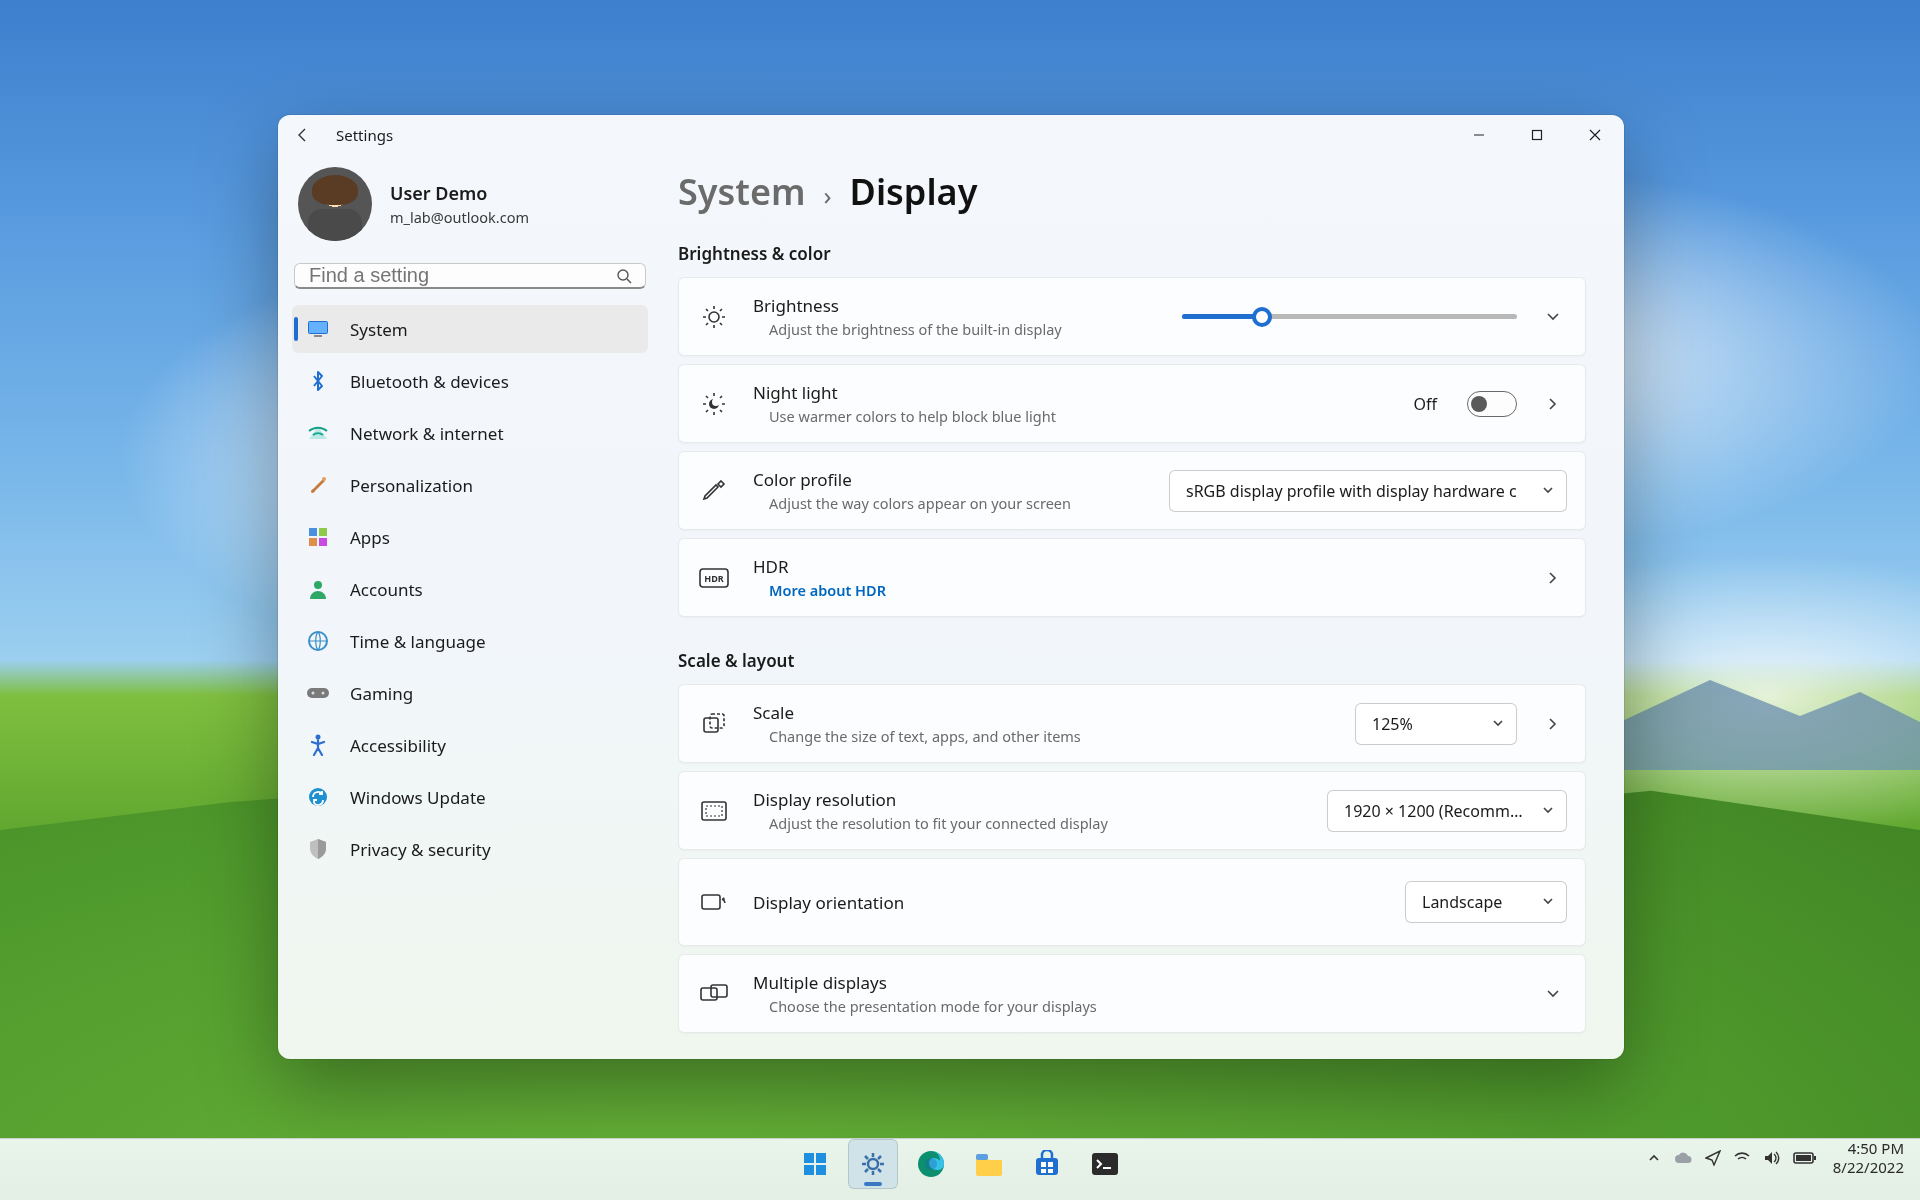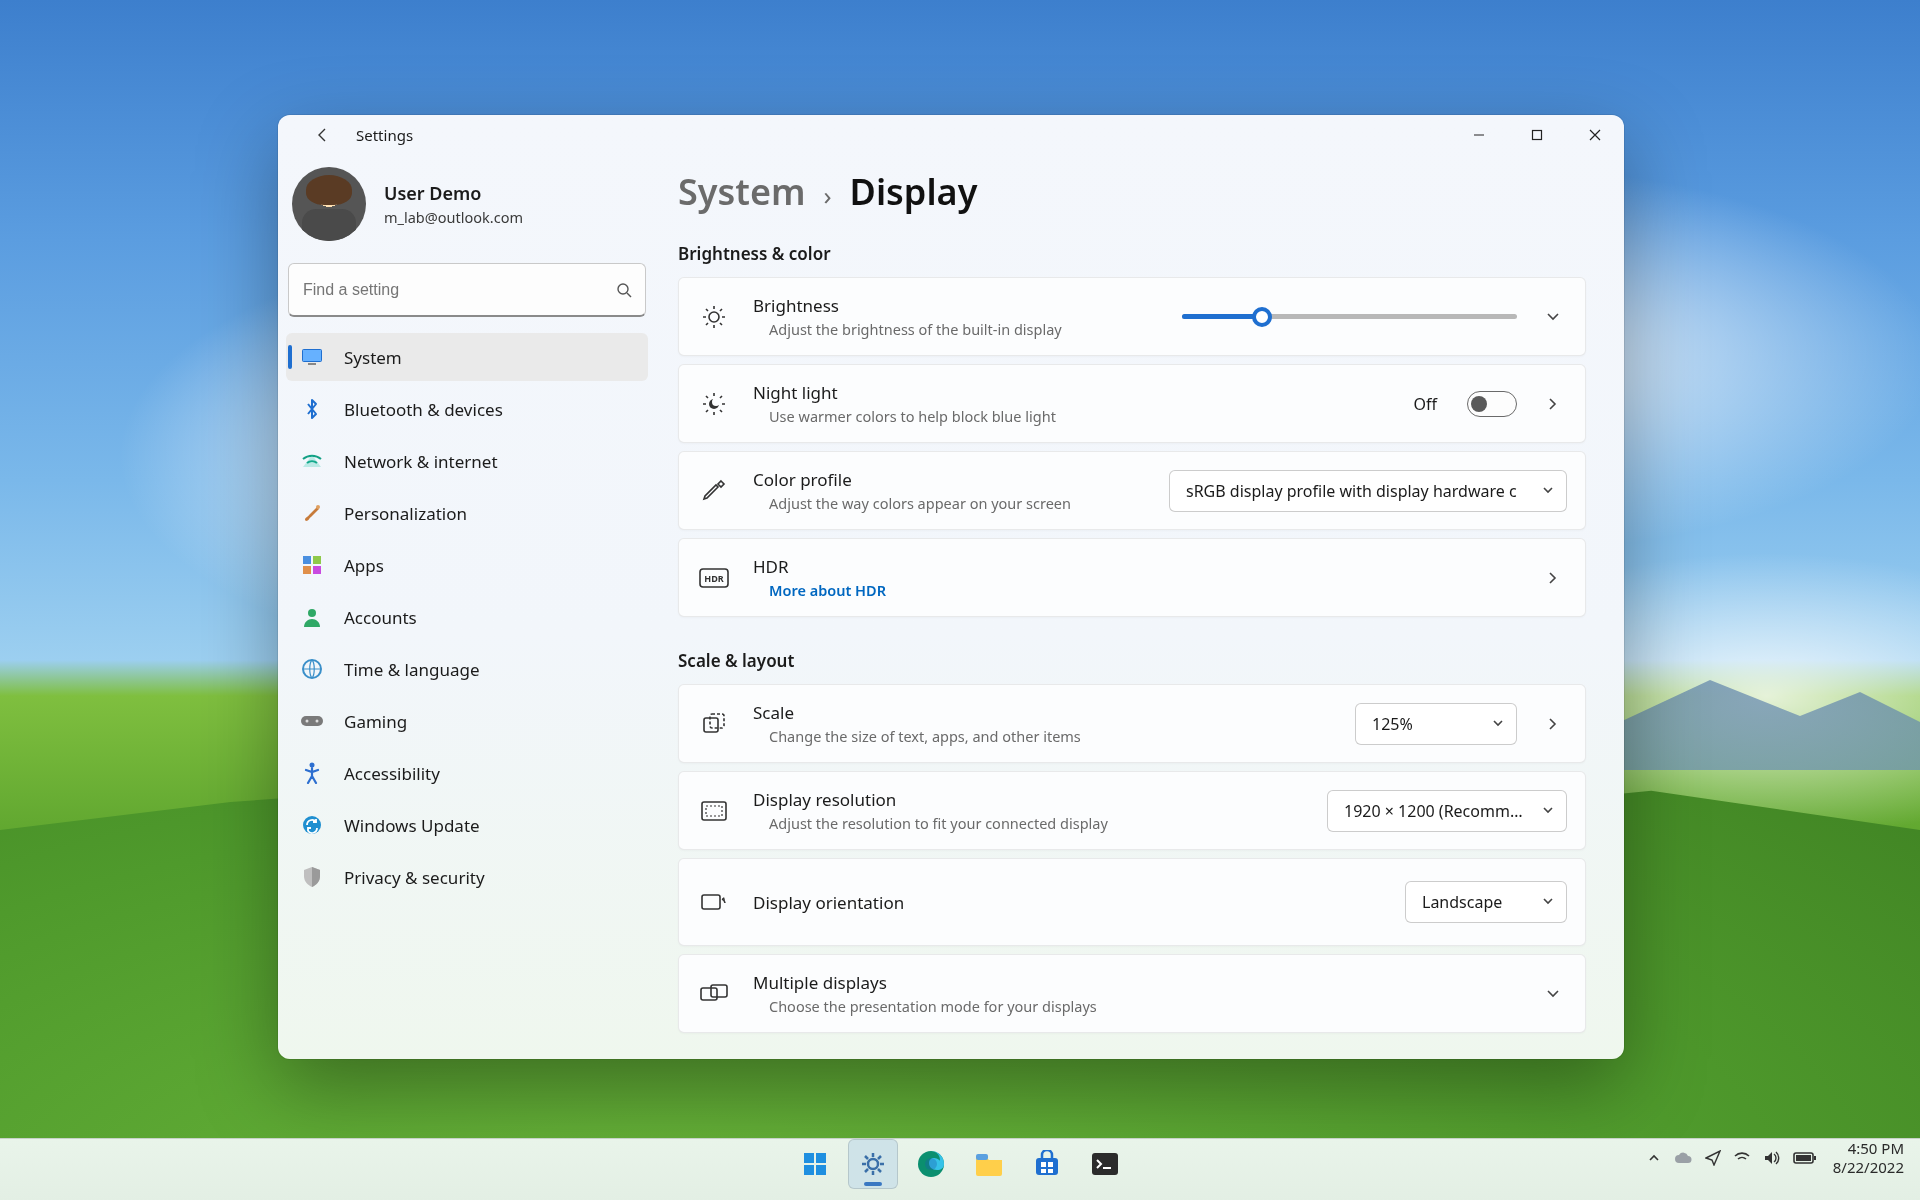--- a/index.html
+++ b/index.html
@@ -24,46 +24,46 @@
   }
 
   
   .win {
     position:absolute; left:278px; top:115px; width:1346px; height:944px;
     border-radius:12px; background:#f6f8fb;
     box-shadow: 0 28px 80px rgba(0,0,0,.35), 0 0 0 1px rgba(0,0,0,.08);
     overflow:hidden;
     background: linear-gradient(180deg, #f4f7fc 0%, #f2f6fb 55%, #eff7ee 100%);
   }
-  .titlebar { height:40px; display:flex; align-items:center; padding-left:26px;margin-left:8px; }
+  .titlebar { height:40px; display:flex; align-items:center; padding-left:14px; }
   .back { width:22px; height:22px; display:flex; align-items:center; justify-content:center; border-radius:4px; cursor:pointer; }
   .title { margin-left:22px; font-size:15px; color:#1b1b1b; }
   .winctrls { margin-left:auto; display:flex; }
   .winctrl { width:58px; height:40px; display:flex; align-items:center; justify-content:center; cursor:pointer; }
 
   .body { display:flex; height:calc(100% - 40px); }
 
   
-  .sidebar { width:384px; padding:6px 14px 14px 8px; }
+  .sidebar { width:384px; padding:6px 14px 14px 14px; }
   .user { display:flex; align-items:center; gap:18px; padding:6px 6px 18px 6px; }
   .avatar {
     width:74px; height:74px; border-radius:50%;
     background: radial-gradient(circle at 50% 35%, #ffe0b2 0 14px, transparent 14px),
                 linear-gradient(180deg,#555 62%, #555 100%);
     background-color:#fcbf1e; position:relative; overflow:hidden;
   }
   .avatar::before{content:"";position:absolute;left:14px;right:14px;top:8px;height:30px;border-radius:50% 50% 40% 40%;background:#5a3b24;}
   .avatar::after{content:"";position:absolute;left:10px;right:10px;bottom:-6px;height:38px;border-radius:14px 14px 0 0;background:#4a4a4a;}
   .uname { font-size:18px; font-weight:600; color:#1b1b1b; }
   .uemail { font-size:14.5px; color:#3a3a3a; margin-top:2px; }
   .search { position:relative; margin:4px 2px 16px 2px; }
   .search input {
-    width:100%; height:54px; border-radius:6px; border:1px solid #c9c9c9;
+    width:100%; height:26px; border-radius:6px; border:1px solid #c9c9c9;
     border-bottom:2px solid #8a8a8a; background:#fdfdfd; padding:0 42px 0 14px;
-    font-size:16px; color:#333; outline:none;
+    font-size:20px; color:#333; outline:none;
   }
   .search .sicon { position:absolute; right:14px; top:50%; transform:translateY(-50%); color:#555; }
 
   .nav { display:flex; flex-direction:column; gap:4px; margin-top:4px; }
   .navitem { display:flex; align-items:center; gap:20px; height:48px; padding:0 14px 0 14px;
     border-radius:6px; font-size:17px; color:#1b1b1b; cursor:pointer; position:relative; }
   .navitem.active { background:#eaeaea; }
   .navitem.active::before { content:""; position:absolute; left:2px; top:12px; bottom:12px; width:4px; border-radius:3px; background:#1f6fd0; }
   .nicon { width:24px; height:24px; display:flex; align-items:center; justify-content:center; font-size:18px; }
 

